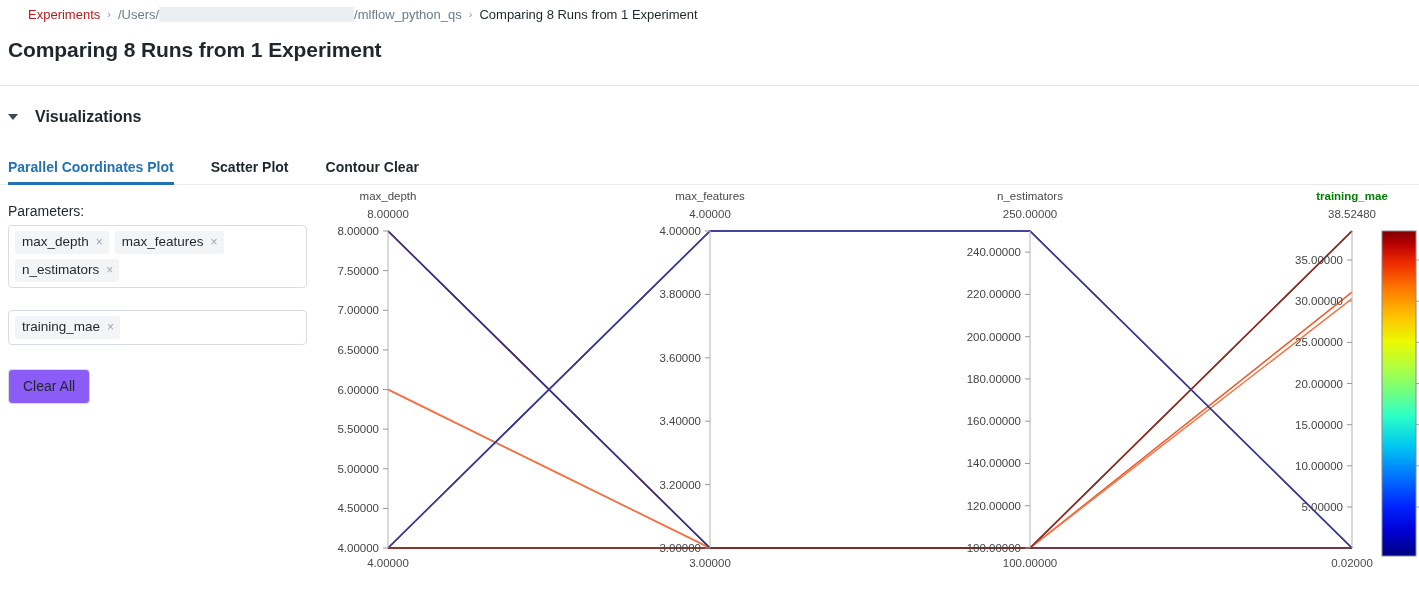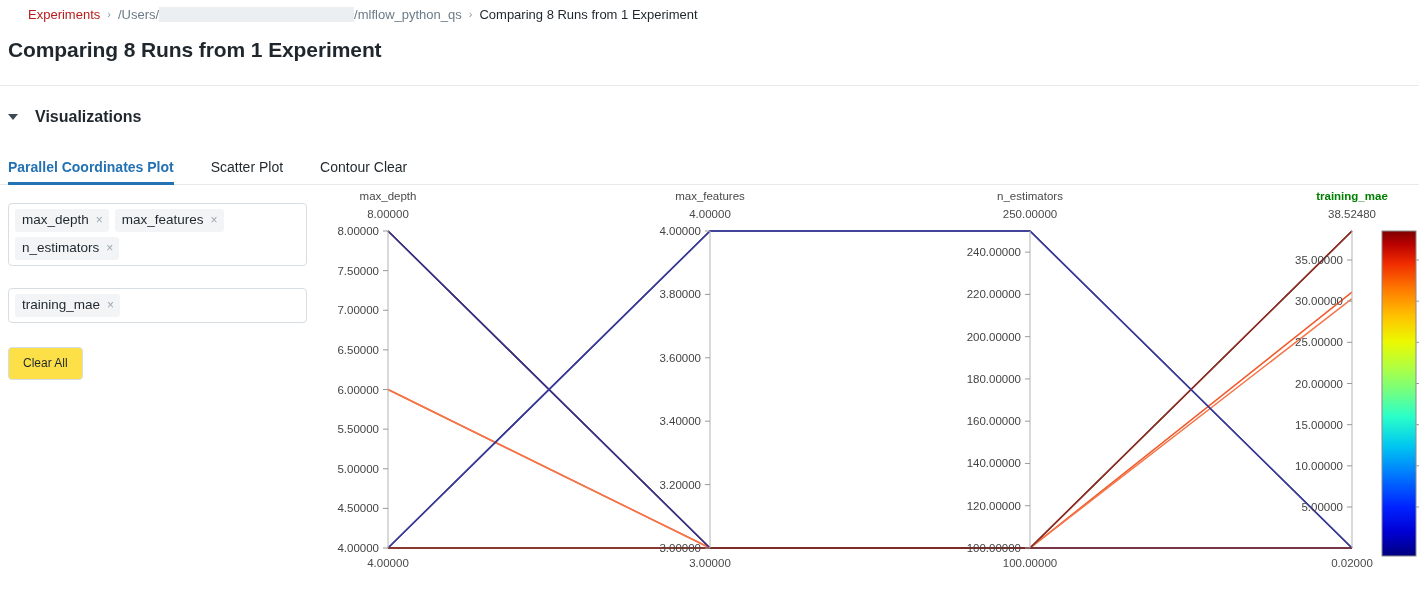--- a/index.html
+++ b/index.html
@@ -84,20 +84,21 @@
     height: 34px;
   }
   .tab {
     font-size: 14px;
     color: #1f272d;
     padding: 0 12px 9px 0;
     margin-right: 25px;
     cursor: pointer;
     position: relative;
     white-space: nowrap;
+    font-weight: bold;
   }
   .tab.active { color: #2272b4; font-weight: 600; margin-top: 8px; }
   .tab.active::after {
     content: "";
     position: absolute;
     left: 0; right: 12px; bottom: -1px;
     height: 3px;
     background: #2272b4;
   }
 
@@ -142,22 +143,22 @@
     font-size: 12px;
     cursor: pointer;
     line-height: 1;
   }
   .spacer-22 { height: 22px; }
   .clear-btn {
     margin-top: 24px;
     display: inline-block;
     border: 1px solid #d7dee3;
     border-radius: 4px;
-    background: #fde047;
-    font-size: 12px;
+    background: #8b5cf6;
+    font-size: 14px;
     color: #1f272d;
     padding: 8px 14px 9px 14px;
     cursor: pointer;
     font-family: "Liberation Sans", sans-serif;
   }
 
   
   .plot-area {
     position: relative;
     flex: 1 1 auto;
@@ -216,20 +217,21 @@
 
 <div class="tabs">
   <div class="tab active">Parallel Coordinates Plot</div>
   <div class="tab">Scatter Plot</div>
   <div class="tab">Contour Clear</div>
 </div>
 
 <div class="content">
 
   <div class="side-panel">
+    <div class="field-label">Parameters:</div>
     <div class="chip-box">
       <span class="chip">
         <span>max_depth</span>
         <span class="chip-x">×</span>
       </span>
       <span class="chip">
         <span>max_features</span>
         <span class="chip-x">×</span>
       </span>
       <span class="chip">

